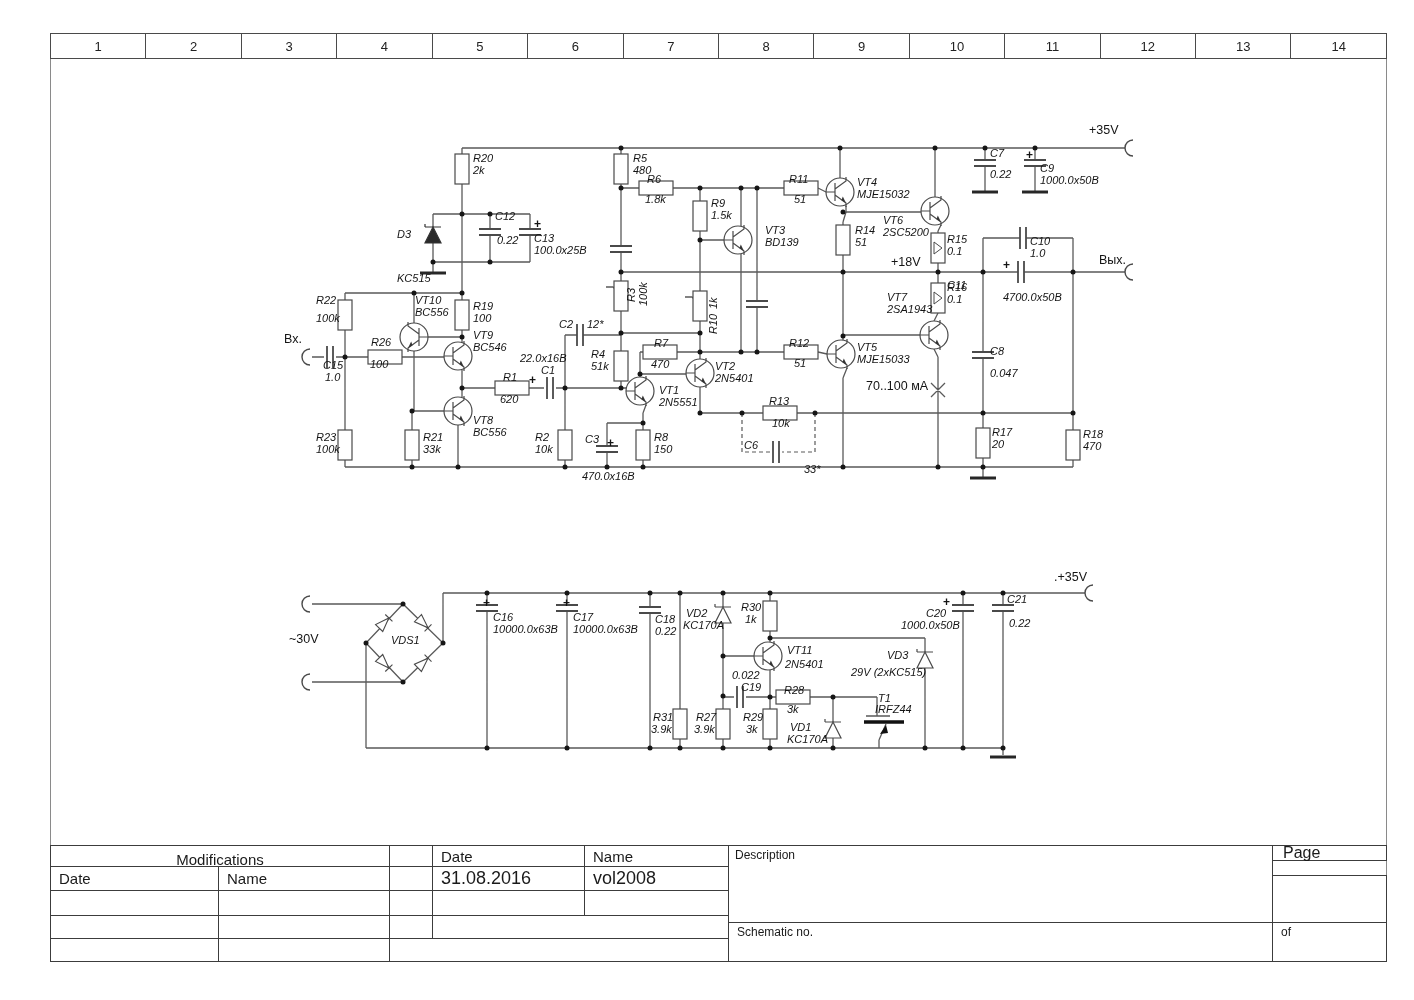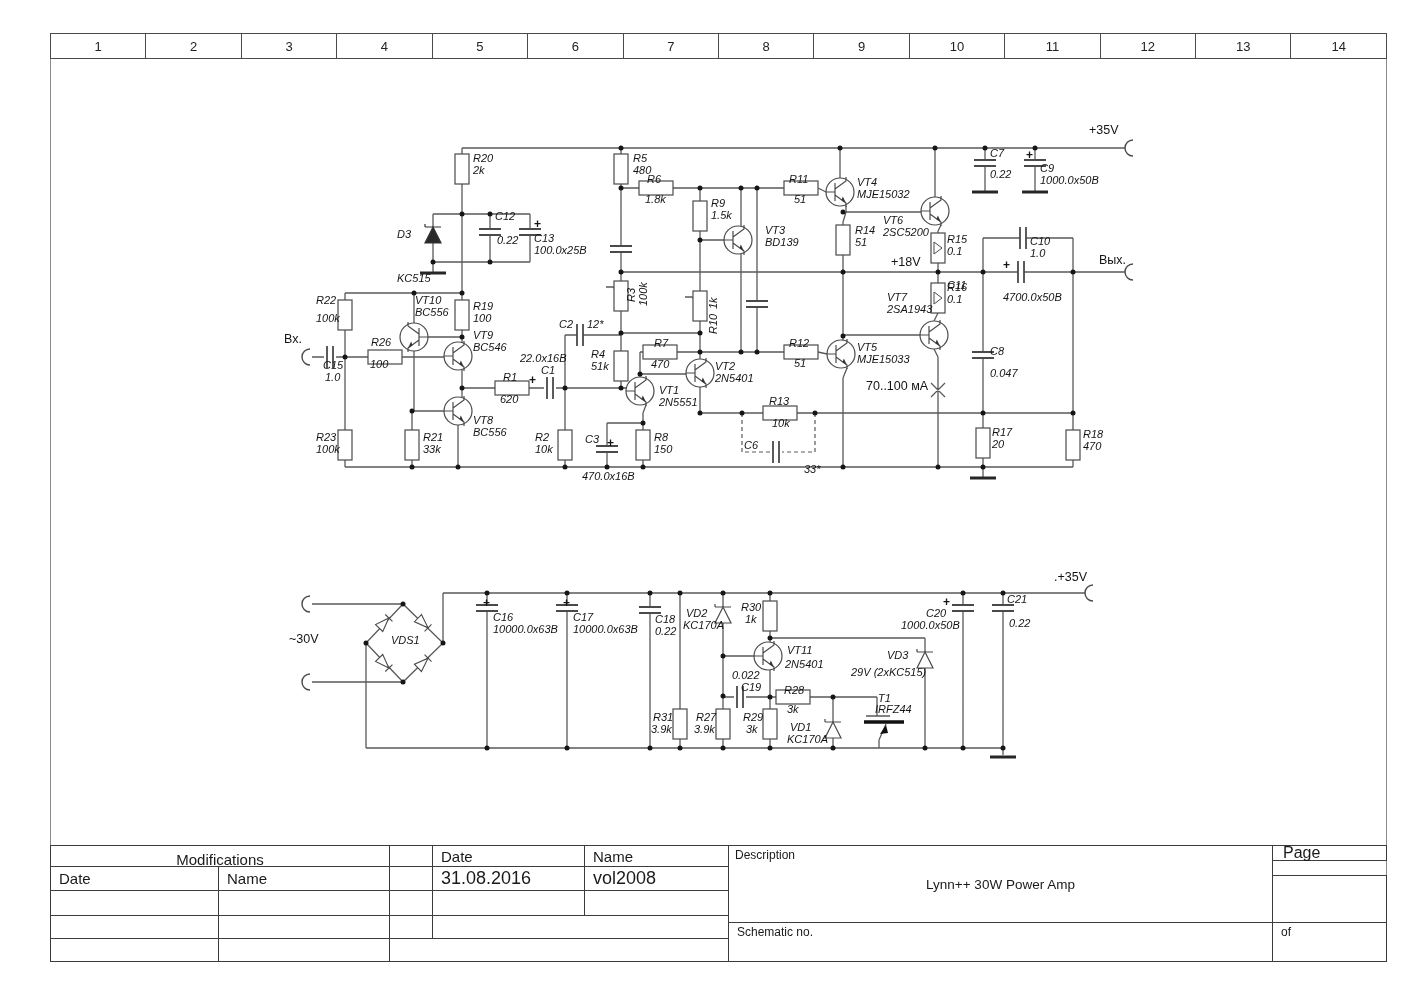--- a/index.html
+++ b/index.html
@@ -491,21 +491,20 @@
     <div class="tc" style="left:218px;top:915px;width:172px;height:24px;"></div>
     <div class="tc" style="left:389px;top:915px;width:44px;height:24px;"></div>
     <div class="tc" style="left:432px;top:915px;width:297px;height:24px;"></div>
 
     <div class="tc" style="left:50px;top:938px;width:169px;height:24px;"></div>
     <div class="tc" style="left:218px;top:938px;width:172px;height:24px;"></div>
     <div class="tc" style="left:389px;top:938px;width:340px;height:24px;"></div>
 
     <div class="tc desc" style="left:728px;top:845px;width:545px;height:78px;">
       <span class="dlabel">Description</span>
-      <span class="dvalue">Lynn++ 30W Power Amp</span>
     </div>
     <div class="tc corner" style="left:728px;top:922px;width:545px;height:40px;">Schematic no.</div>
     <div class="tc page" style="left:1272px;top:845px;width:115px;height:16px;">Page</div>
     <div class="tc" style="left:1272px;top:875px;width:115px;height:48px;"></div>
     <div class="tc corner" style="left:1272px;top:922px;width:115px;height:40px;">of</div>
   </div>
 
 </div>
 
 </body></html>

